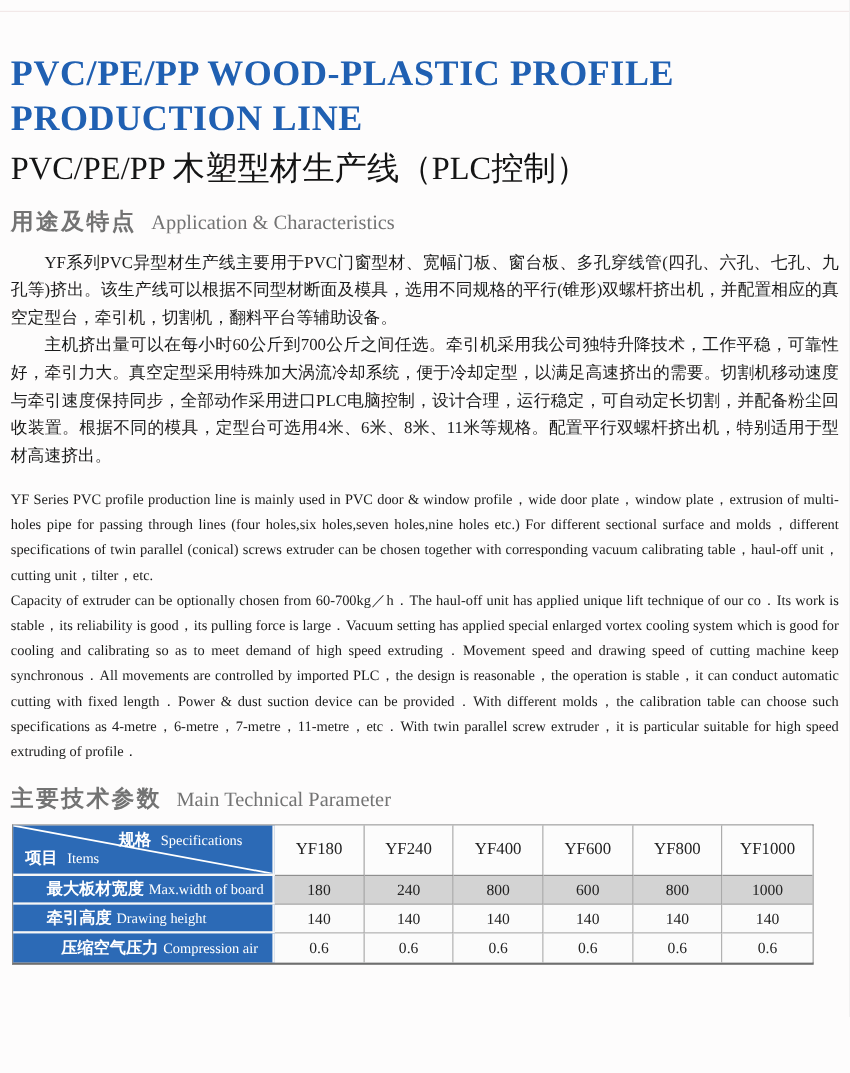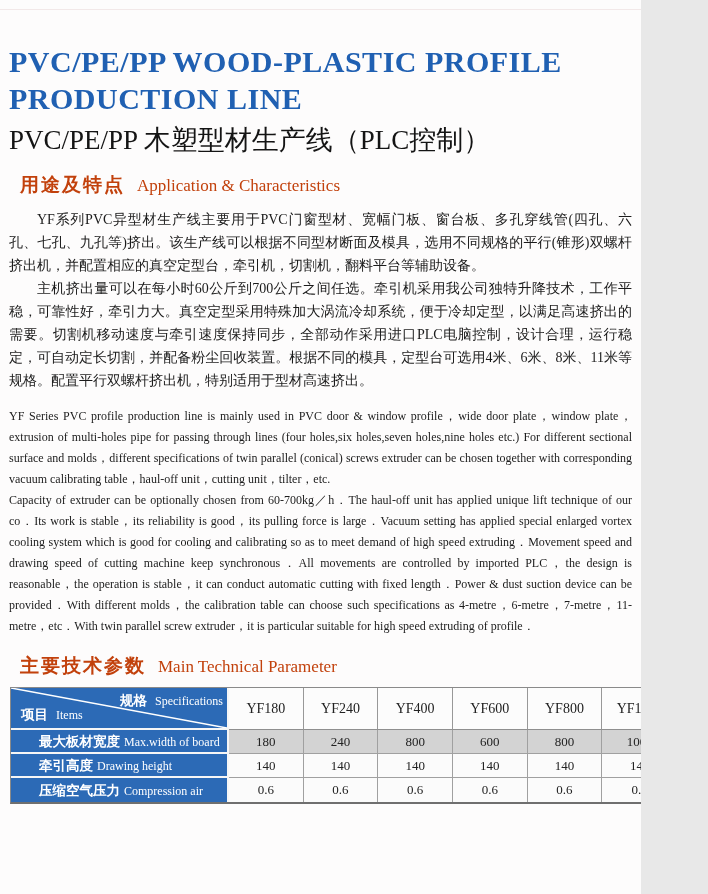--- a/index.html
+++ b/index.html
@@ -1,19 +1,19 @@
 <!DOCTYPE html>
 <html><head>
 <meta charset="utf-8">
 <style>
   * { margin: 0; padding: 0; box-sizing: border-box; }
   html, body { background: #e8e8e8; }
   .page {
     position: relative;
-    width: 641px;
+    width: 708px;
     height: 894px;
     background: #fdfcfc;
     font-family: "Liberation Serif", "DejaVu Serif", serif;
     color: #1f1f1f;
     overflow: hidden;
   }
   .top-rule {
     margin-top: 9px;
     height: 1px;
     background: #f2e8e8;
@@ -29,22 +29,22 @@
   }
   .title-line { display: block; }
   .subtitle {
     margin: 7px 9px 0 9px;
     font-weight: normal;
     font-size: 27px;
     line-height: 33px;
     color: #141414;
   }
   .section-heading {
-    margin: 15px 9px 0 20px;
-    color: #c2410c;
+    margin: 15px 9px 0 9px;
+    color: #737373;
   }
   .heading-cn {
     font-family: "Liberation Sans", "DejaVu Sans", sans-serif;
     font-weight: bold;
     font-size: 19px;
     letter-spacing: 2px;
   }
   .heading-en {
     font-family: "Liberation Serif", "DejaVu Serif", serif;
     font-size: 17px;
@@ -82,21 +82,21 @@
   .corner-cell {
     position: relative;
     width: 218px;
     height: 42px;
     background: #2c6ab6;
     border-right: 2px solid #f6f6f6;
     border-bottom: 2px solid #f6f6f6;
   }
   .corner-svg { position: absolute; left: 0; top: 0; width: 100%; height: 100%; }
   .corner-spec {
-    position: absolute; top: 3px; right: 4px;
+    position: absolute; top: 3px; right: 25px;
     color: #ffffff; font-weight: normal; text-align: right; white-space: nowrap;
   }
   .corner-item {
     position: absolute; bottom: 4px; left: 10px;
     color: #ffffff; font-weight: normal; white-space: nowrap;
   }
   .cell-cn {
     font-family: "Liberation Sans", "DejaVu Sans", sans-serif;
     font-weight: bold; font-size: 13.5px;
   }
@@ -117,21 +117,21 @@
     height: 24px;
     background: #2c6ab6;
     color: #ffffff;
     border-right: 2px solid #f6f6f6;
     border-bottom: 2px solid #f6f6f6;
     padding-left: 28px;
     white-space: nowrap;
     vertical-align: middle;
     text-align: left;
   }
-  tr:last-child .label-cell { border-bottom: none; }
+  tr:last-child .label-cell { border-bottom: none; text-align: center; }
   .value-cell {
     height: 24px;
     border-right: 1px solid #a0a0a0;
     border-bottom: 1px solid #a0a0a0;
     text-align: center;
     vertical-align: middle;
     font-size: 13px;
     color: #222222;
   }
   .value-cell:last-child { border-right: none; }

